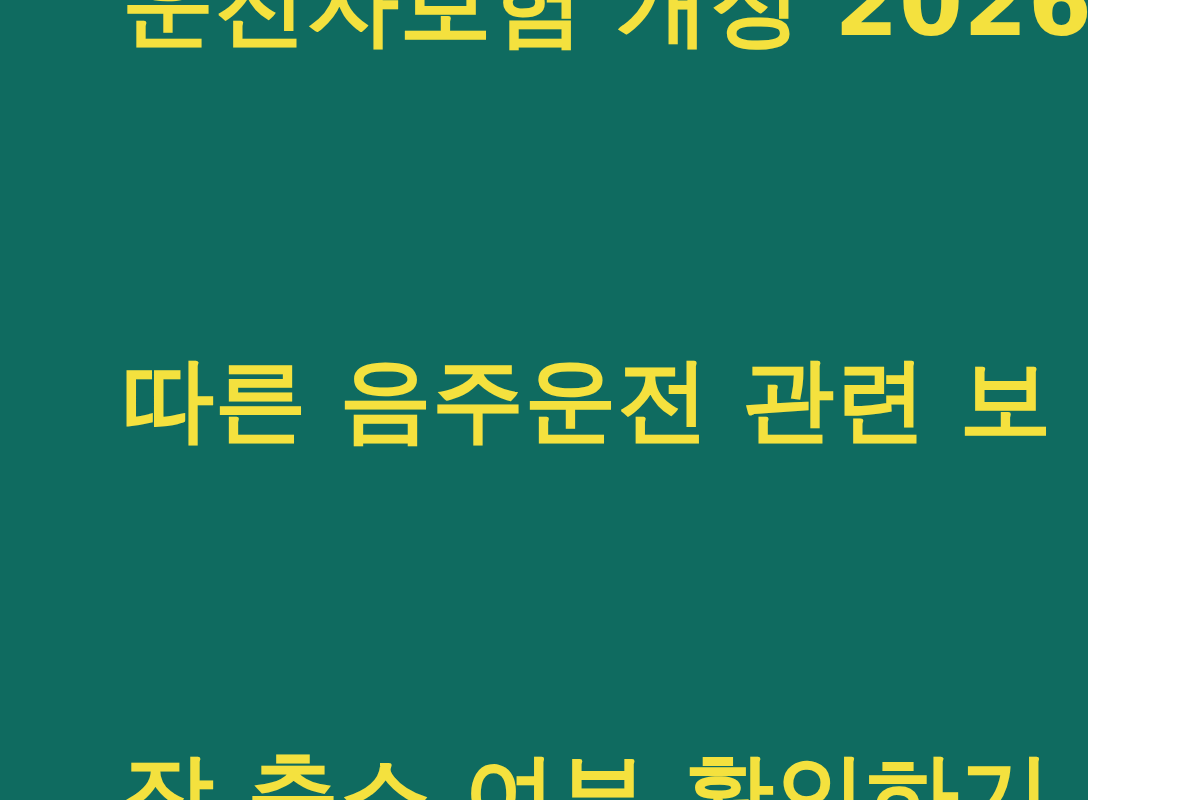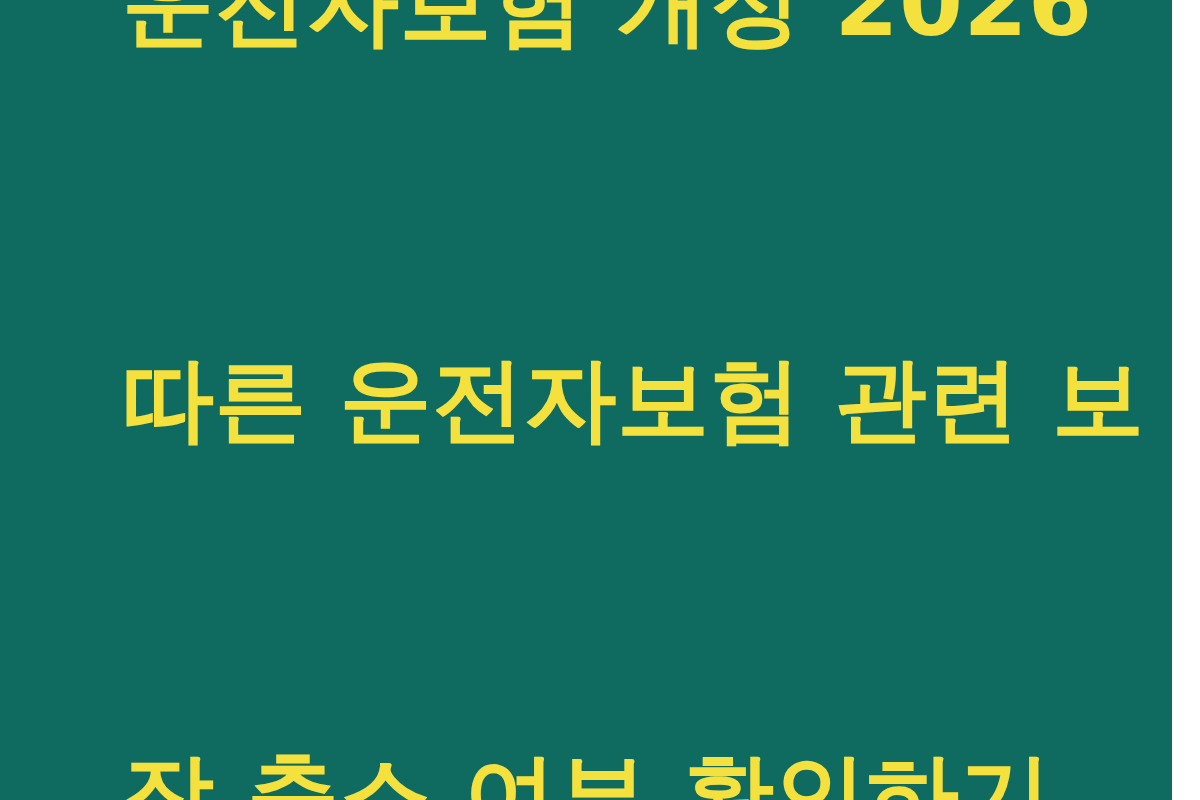--- a/index.html
+++ b/index.html
@@ -9,21 +9,21 @@
   }
   body {
     width: 1200px;
     height: 800px;
     overflow: hidden;
     font-family: "DejaVu Sans", "Liberation Sans", sans-serif;
   }
 
   #banner {
     position: relative;
-    width: 1172px;
+    width: 1088px;
     height: 800px;
     background: #0f6b60;
     box-sizing: border-box;
     display: flex;
     align-items: center;
     justify-content: flex-start;
   }
 
   #headline {
     position: absolute;
@@ -50,17 +50,17 @@
     white-space: nowrap;
   }
 </style>
 </head>
 <body>
 
 <div id="banner" style="background: rgb(15, 107, 96);">
 
   <h1 id="headline" style="color: rgb(244, 225, 62);">
     <span class="line">운전자보험 개정 2026</span>
-    <span class="line">따른 운전자보험 관련 보</span>
+    <span class="line">따른 음주운전 관련 보</span>
     <span class="line">장 축소 여부 확인하기</span>
   </h1>
 
 </div>
 
 </body></html>

